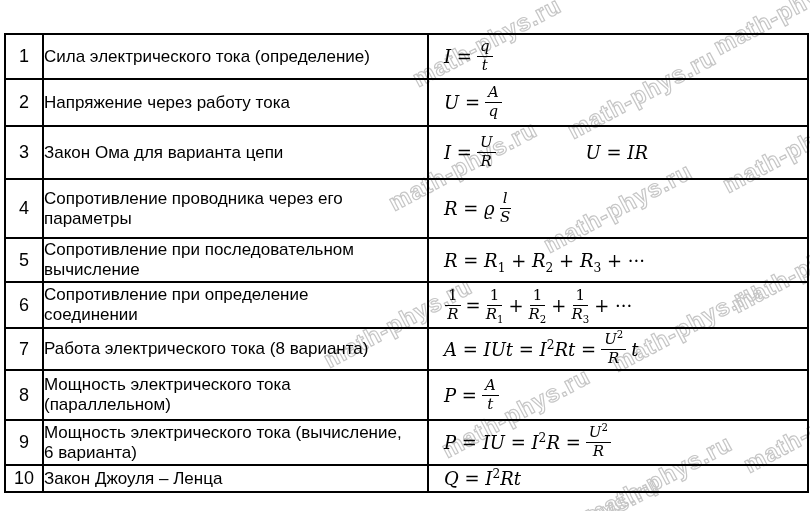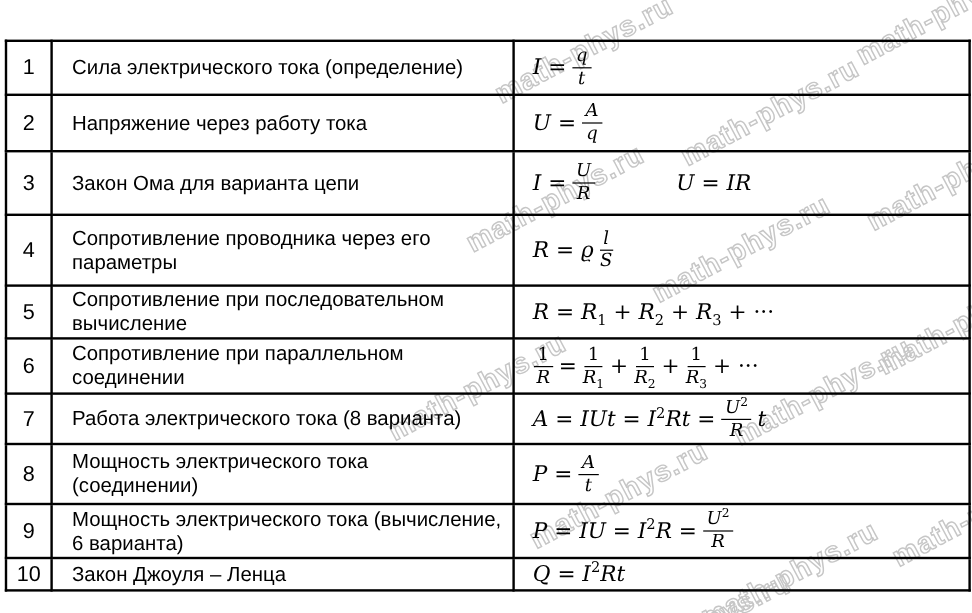--- a/index.html
+++ b/index.html
@@ -24,27 +24,27 @@
     width:803px;border-collapse:collapse;table-layout:fixed;
     background:transparent;
   }
   .ftable td{
     border:2px solid #000;vertical-align:middle;
     background:transparent;overflow:hidden;
   }
   col.c1{width:38px;} col.c2{width:385px;} col.c3{width:380px;}
   td.c-num{text-align:center;font-size:18px;}
   td.c-desc{
-    padding:1px 4px 1px 16px;font-size:17px;line-height:20px;
+    padding:1px 4px 1px 0;font-size:17px;line-height:20px;
     white-space:pre-line;
   }
   td.c-form{padding:2px 4px 2px 13px;}
   .formwrap{display:flex;align-items:center;}
   .formula{display:inline-flex;align-items:center;}
-  .formula + .formula{margin-left:63px;align-items:center;}
+  .formula + .formula{margin-left:85px;align-items:center;}
   
   .mt,.frac{
     font-family:"DejaVu Serif","Liberation Serif",serif;
     font-style:italic;font-size:18px;
   }
   .mt{margin:0 2px;white-space:pre;}
   .up{font-style:normal;}
   .frac{
     display:inline-flex;flex-direction:column;align-items:center;
     vertical-align:middle;margin:0 3px;line-height:1.05;font-size:15px;
@@ -150,21 +150,21 @@
           <td class="c-form">
             <div class="formwrap">
               <span class="formula">
                 <span class="mt">R <span class="up">=</span> R<sub><span class="up">1</span></sub> <span class="up">+</span> R<sub><span class="up">2</span></sub> <span class="up">+</span> R<sub><span class="up">3</span></sub> <span class="up">+</span> <span class="up">···</span></span>
               </span>
             </div>
           </td>
         </tr>
         <tr style="height: 46px;">
           <td class="c-num">6</td>
-          <td class="c-desc">Сопротивление при параллельном
+          <td class="c-desc">Сопротивление при определение
 соединении</td>
           <td class="c-form">
             <div class="formwrap">
               <span class="formula">
                 <span class="frac">
                   <span class="num"><span class="up">1</span></span>
                   <span class="den">R</span>
                 </span>
                 <span class="mt"><span class="up">=</span></span>
                 <span class="frac">
@@ -198,21 +198,21 @@
                   <span class="den">R</span>
                 </span>
                 <span class="mt">t</span>
               </span>
             </div>
           </td>
         </tr>
         <tr style="height: 50px;">
           <td class="c-num">8</td>
           <td class="c-desc">Мощность электрического тока
-(соединении)</td>
+(параллельном)</td>
           <td class="c-form">
             <div class="formwrap">
               <span class="formula">
                 <span class="mt">P <span class="up">=</span></span>
                 <span class="frac">
                   <span class="num">A</span>
                   <span class="den">t</span>
                 </span>
               </span>
             </div>

